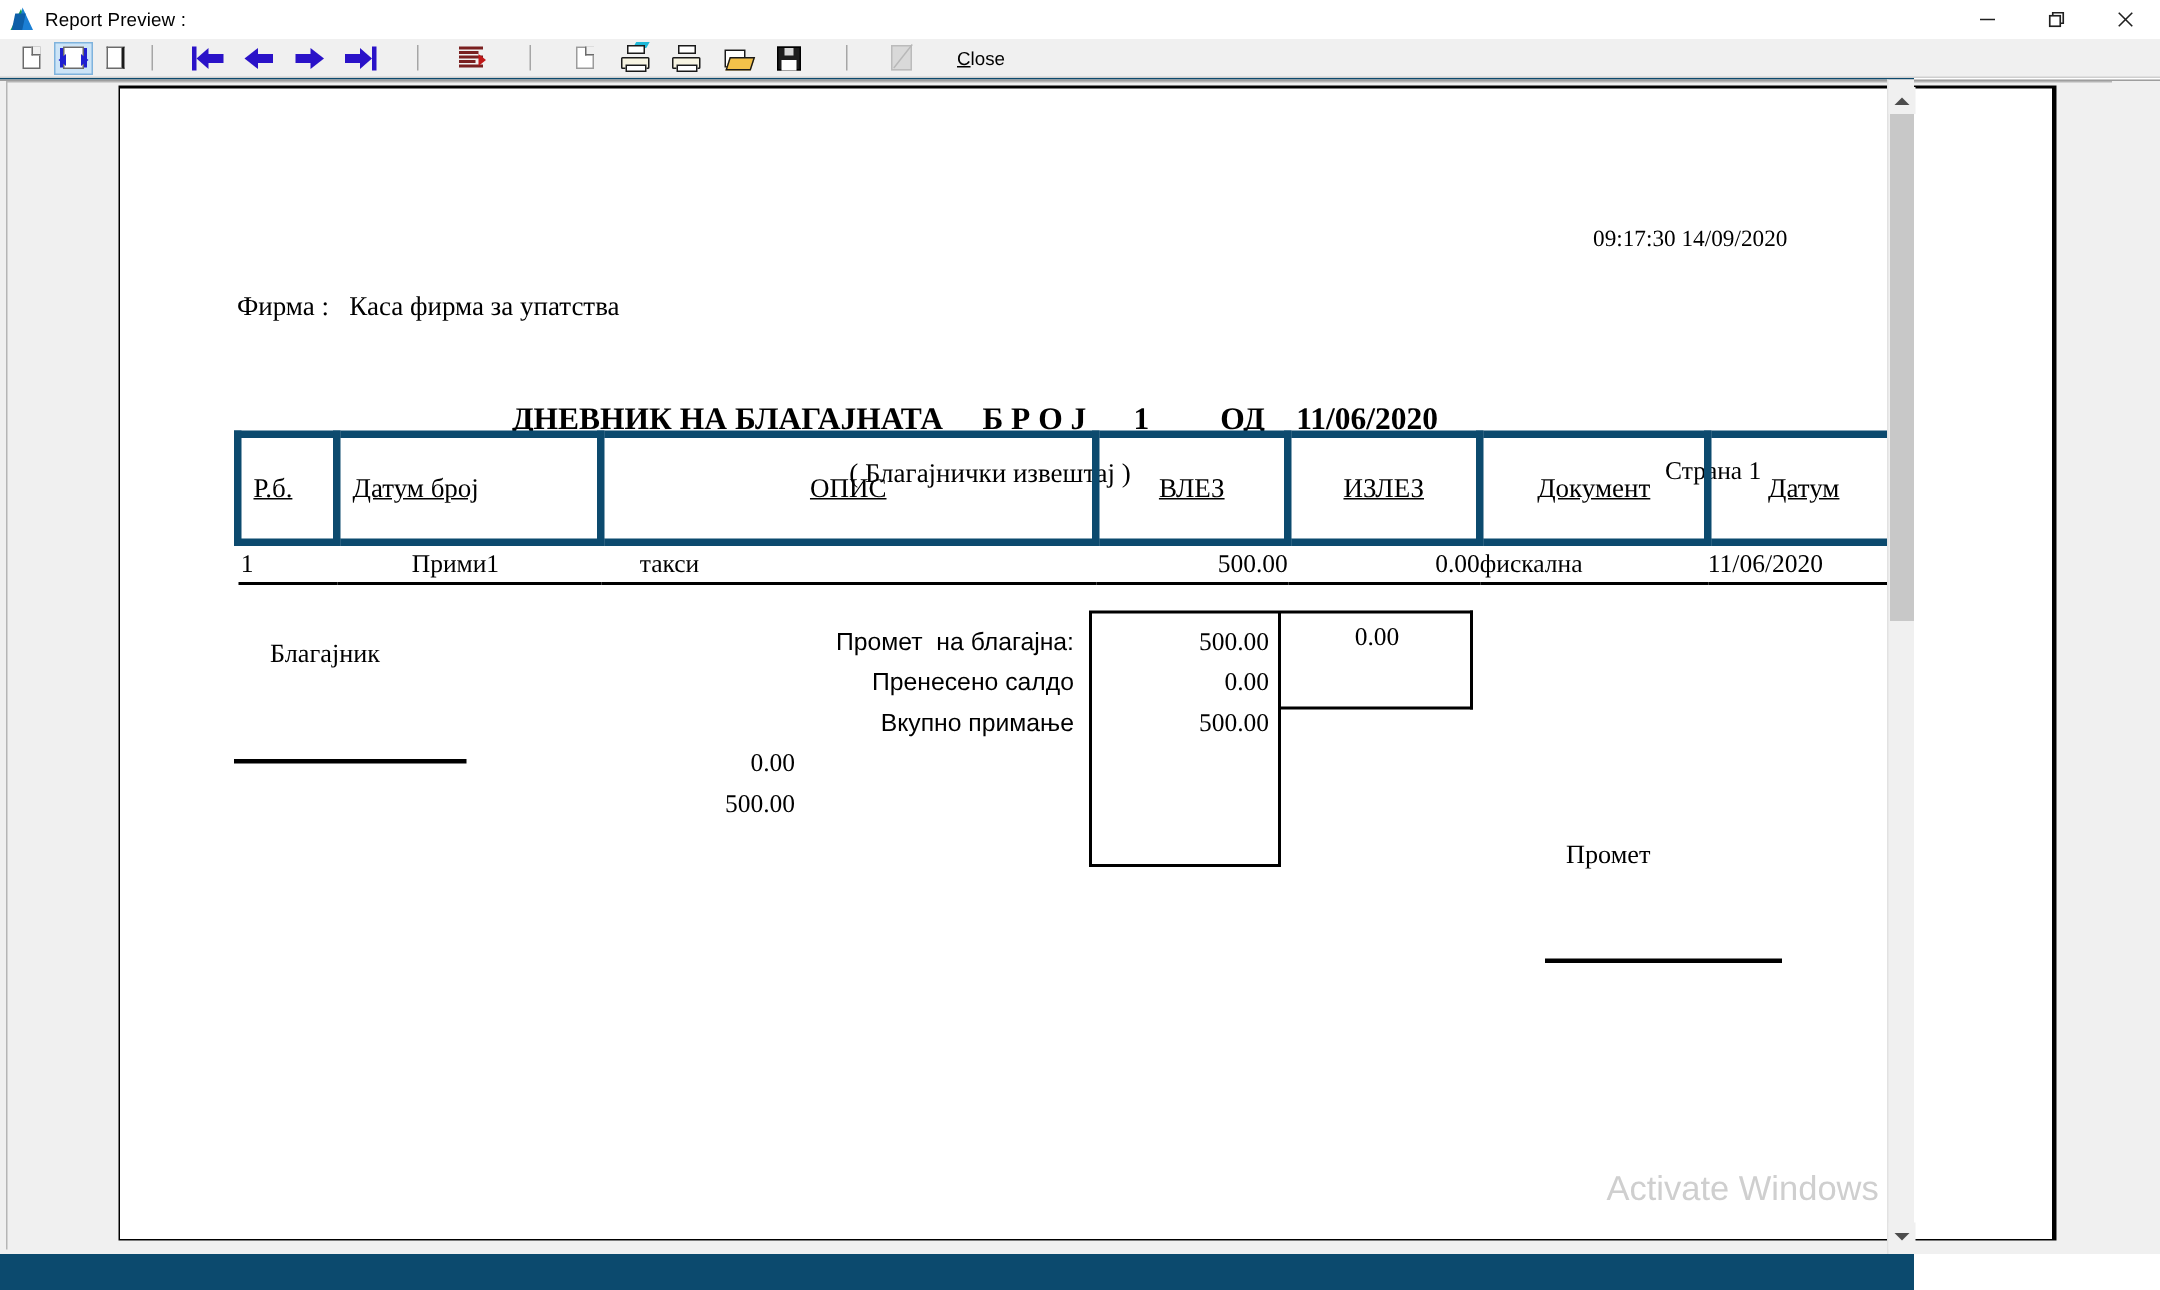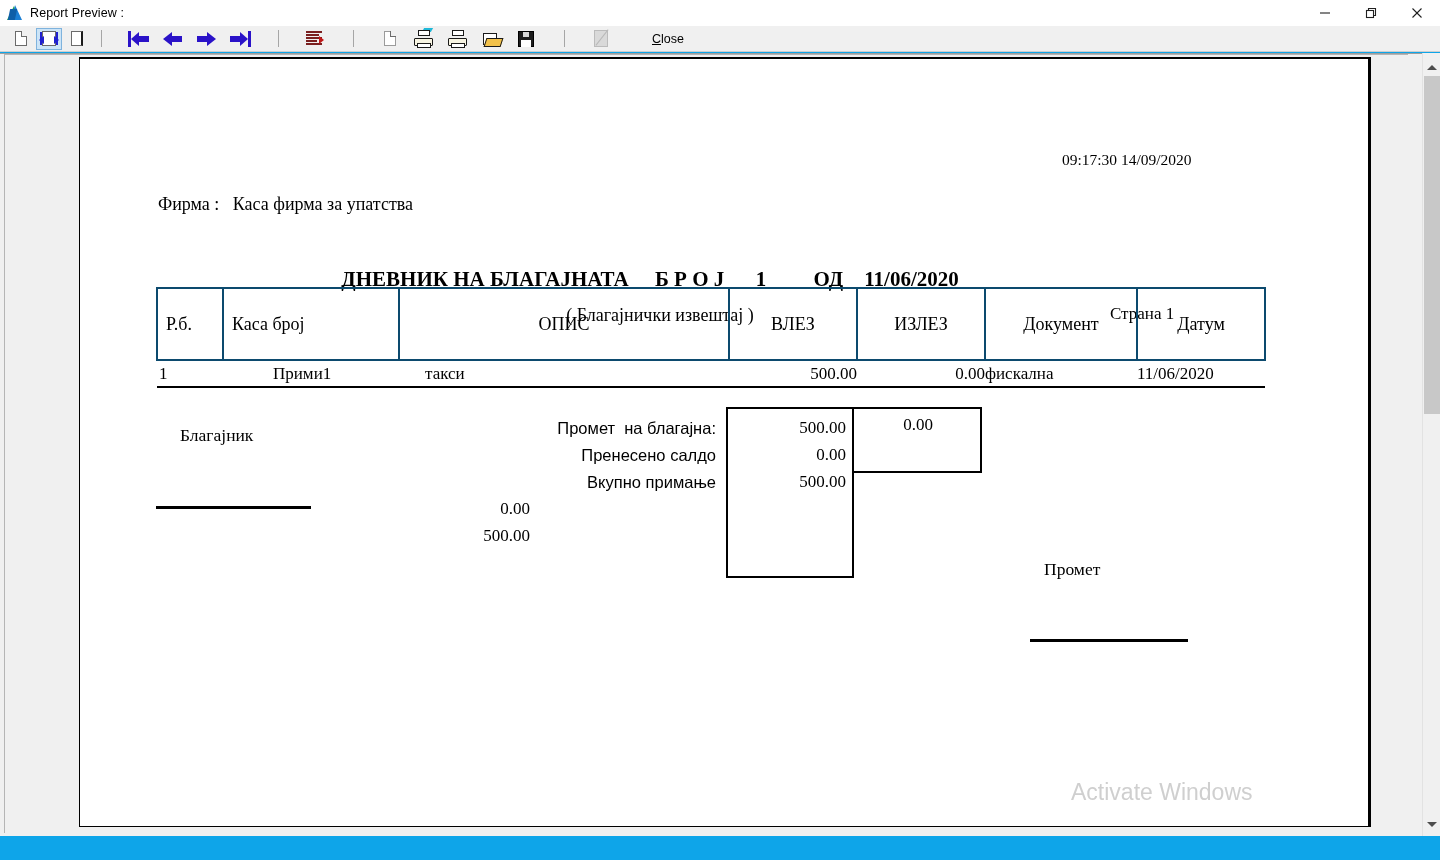--- a/index.html
+++ b/index.html
@@ -6,23 +6,23 @@
   html, body {
     margin: 0; padding: 0;
     width: 1440px; height: 860px;
     overflow: hidden;
     background: #ffffff;
     font-family: "Liberation Sans", sans-serif;
   }
 
   #app {
     position: relative;
-    width: 1440px;
+    width: 1276px;
     height: 860px;
-    background: #0ea5e9;
+    background: #0c4a6e;
   }
 
   
   .titlebar {
     position: absolute; top: 0; left: 0;
     width: 1440px; height: 26px;
     background: #ffffff;
     display: flex; align-items: center;
     border-bottom: 1px solid #ffffff;
   }
@@ -239,21 +239,21 @@
     background: #c8c8c8; border: 1px solid #909090;
   }
   .disabled-ico .dg {
     position: absolute; left: -2px; top: 7px;
     width: 20px; height: 1px; background: #8c8c8c;
     transform: rotate(-52deg);
   }
 
   .close-label {
     font-size: 12.5px; color: #000000;
-    margin-left: 36px;
+    margin-left: 22px;
     font-family: "Liberation Sans", sans-serif;
   }
   .close-label u { text-decoration: underline; }
 
   
   .preview-area {
     position: absolute;
     top: 53px; left: 0;
     width: 1440px; height: 783px;
     background: #f0f0f0;
@@ -326,27 +326,28 @@
     left: 76px; top: 228px;
     width: 1108px;
   }
   table.main-table {
     border-collapse: collapse;
     width: 1108px;
     table-layout: fixed;
     font-family: "Liberation Serif", serif;
   }
   table.main-table th {
-    border: 2px solid #0c4a6e;
+    border: 5px solid #0c4a6e;
     height: 72px;
     font-size: 18px;
     font-weight: normal;
     text-align: center;
     vertical-align: middle;
     padding: 0;
+    text-decoration: underline;
   }
   table.main-table th.left-al {
     text-align: left;
     padding-left: 8px;
   }
   table.main-table td {
     font-size: 17px;
     height: 27px;
     padding: 0;
     vertical-align: middle;
@@ -686,21 +687,21 @@
                   <col style="width:176px">
                   <col style="width:330px">
                 <col style="width:128px">
                   <col style="width:128px">
                   <col style="width:152px">
                   <col style="width:128px">
               </colgroup>
               <thead>
                 <tr>
                   <th class="left-al">Р.б.</th>
-                  <th class="left-al">Каса број</th>
+                  <th class="left-al">Датум број</th>
                   <th>ОПИС</th>
                   <th>ВЛЕЗ</th>
                   <th>ИЗЛЕЗ</th>
                   <th>Документ</th>
                   <th>Датум</th>
                 </tr>
               </thead>
               <tbody>
                 <tr class="row-line">
                   <td class="row-line pad-l" style="padding-left:2px">1</td>

